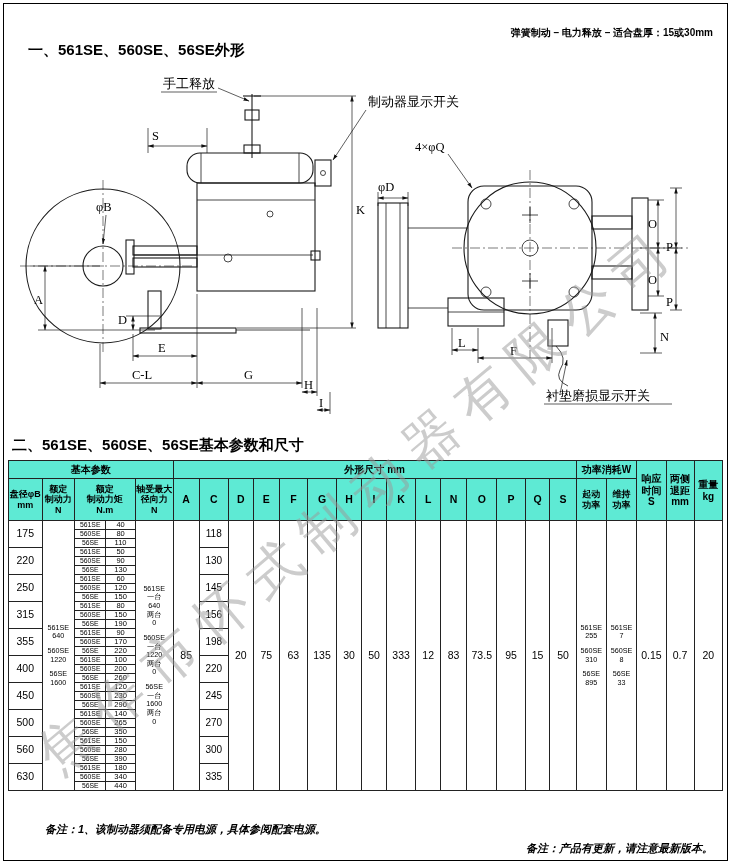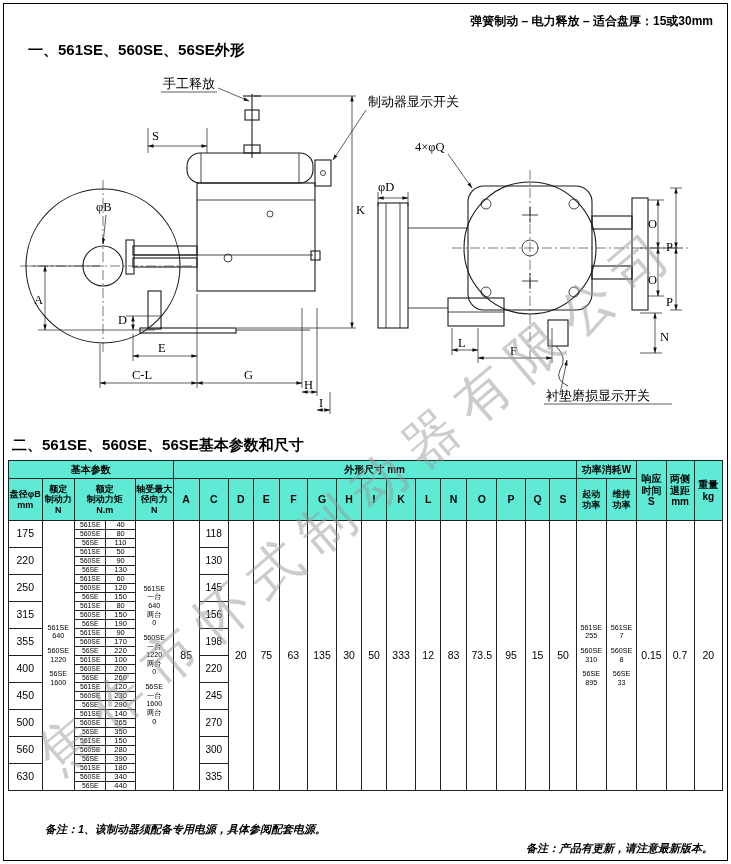--- a/index.html
+++ b/index.html
@@ -1,21 +1,21 @@
 <!DOCTYPE html>
 <html><head>
 <meta charset="utf-8">
 <style>
   * { margin:0; padding:0; box-sizing:border-box; }
   html,body { background:#fff; }
   body { width:731px; height:864px; position:relative; overflow:hidden;
          font-family:"Liberation Sans", sans-serif; color:#000; }
   .page-border { position:absolute; left:3px; top:3px; right:3px; bottom:3px;
                  border:1px solid #000; pointer-events:none; }
-  .top-note { position:absolute; top:13px; right:18px; font-size:12px; font-weight:bold;text-align:center; }
+  .top-note { position:absolute; top:26px; right:18px; font-size:10px; font-weight:bold;text-align:center; }
   .section-title { position:absolute; font-size:15px; font-weight:bold; }
   #s1 { left:28px; top:41px; }
   #s2 { left:12px; top:436px; }
   #drawings { position:absolute; left:0; top:58px; z-index:1; }
   svg text { font:12.5px "Liberation Serif", serif; fill:#000; }
   svg text.big { font-size:13px; }
   .part { fill:none; stroke:#1a1a1a; stroke-width:1.1; }
   .thin { fill:none; stroke:#1a1a1a; stroke-width:0.8; }
   .dim  { fill:none; stroke:#1a1a1a; stroke-width:0.7; }
   .cl   { fill:none; stroke:#444; stroke-width:0.7; stroke-dasharray:10 3 2 3; }

